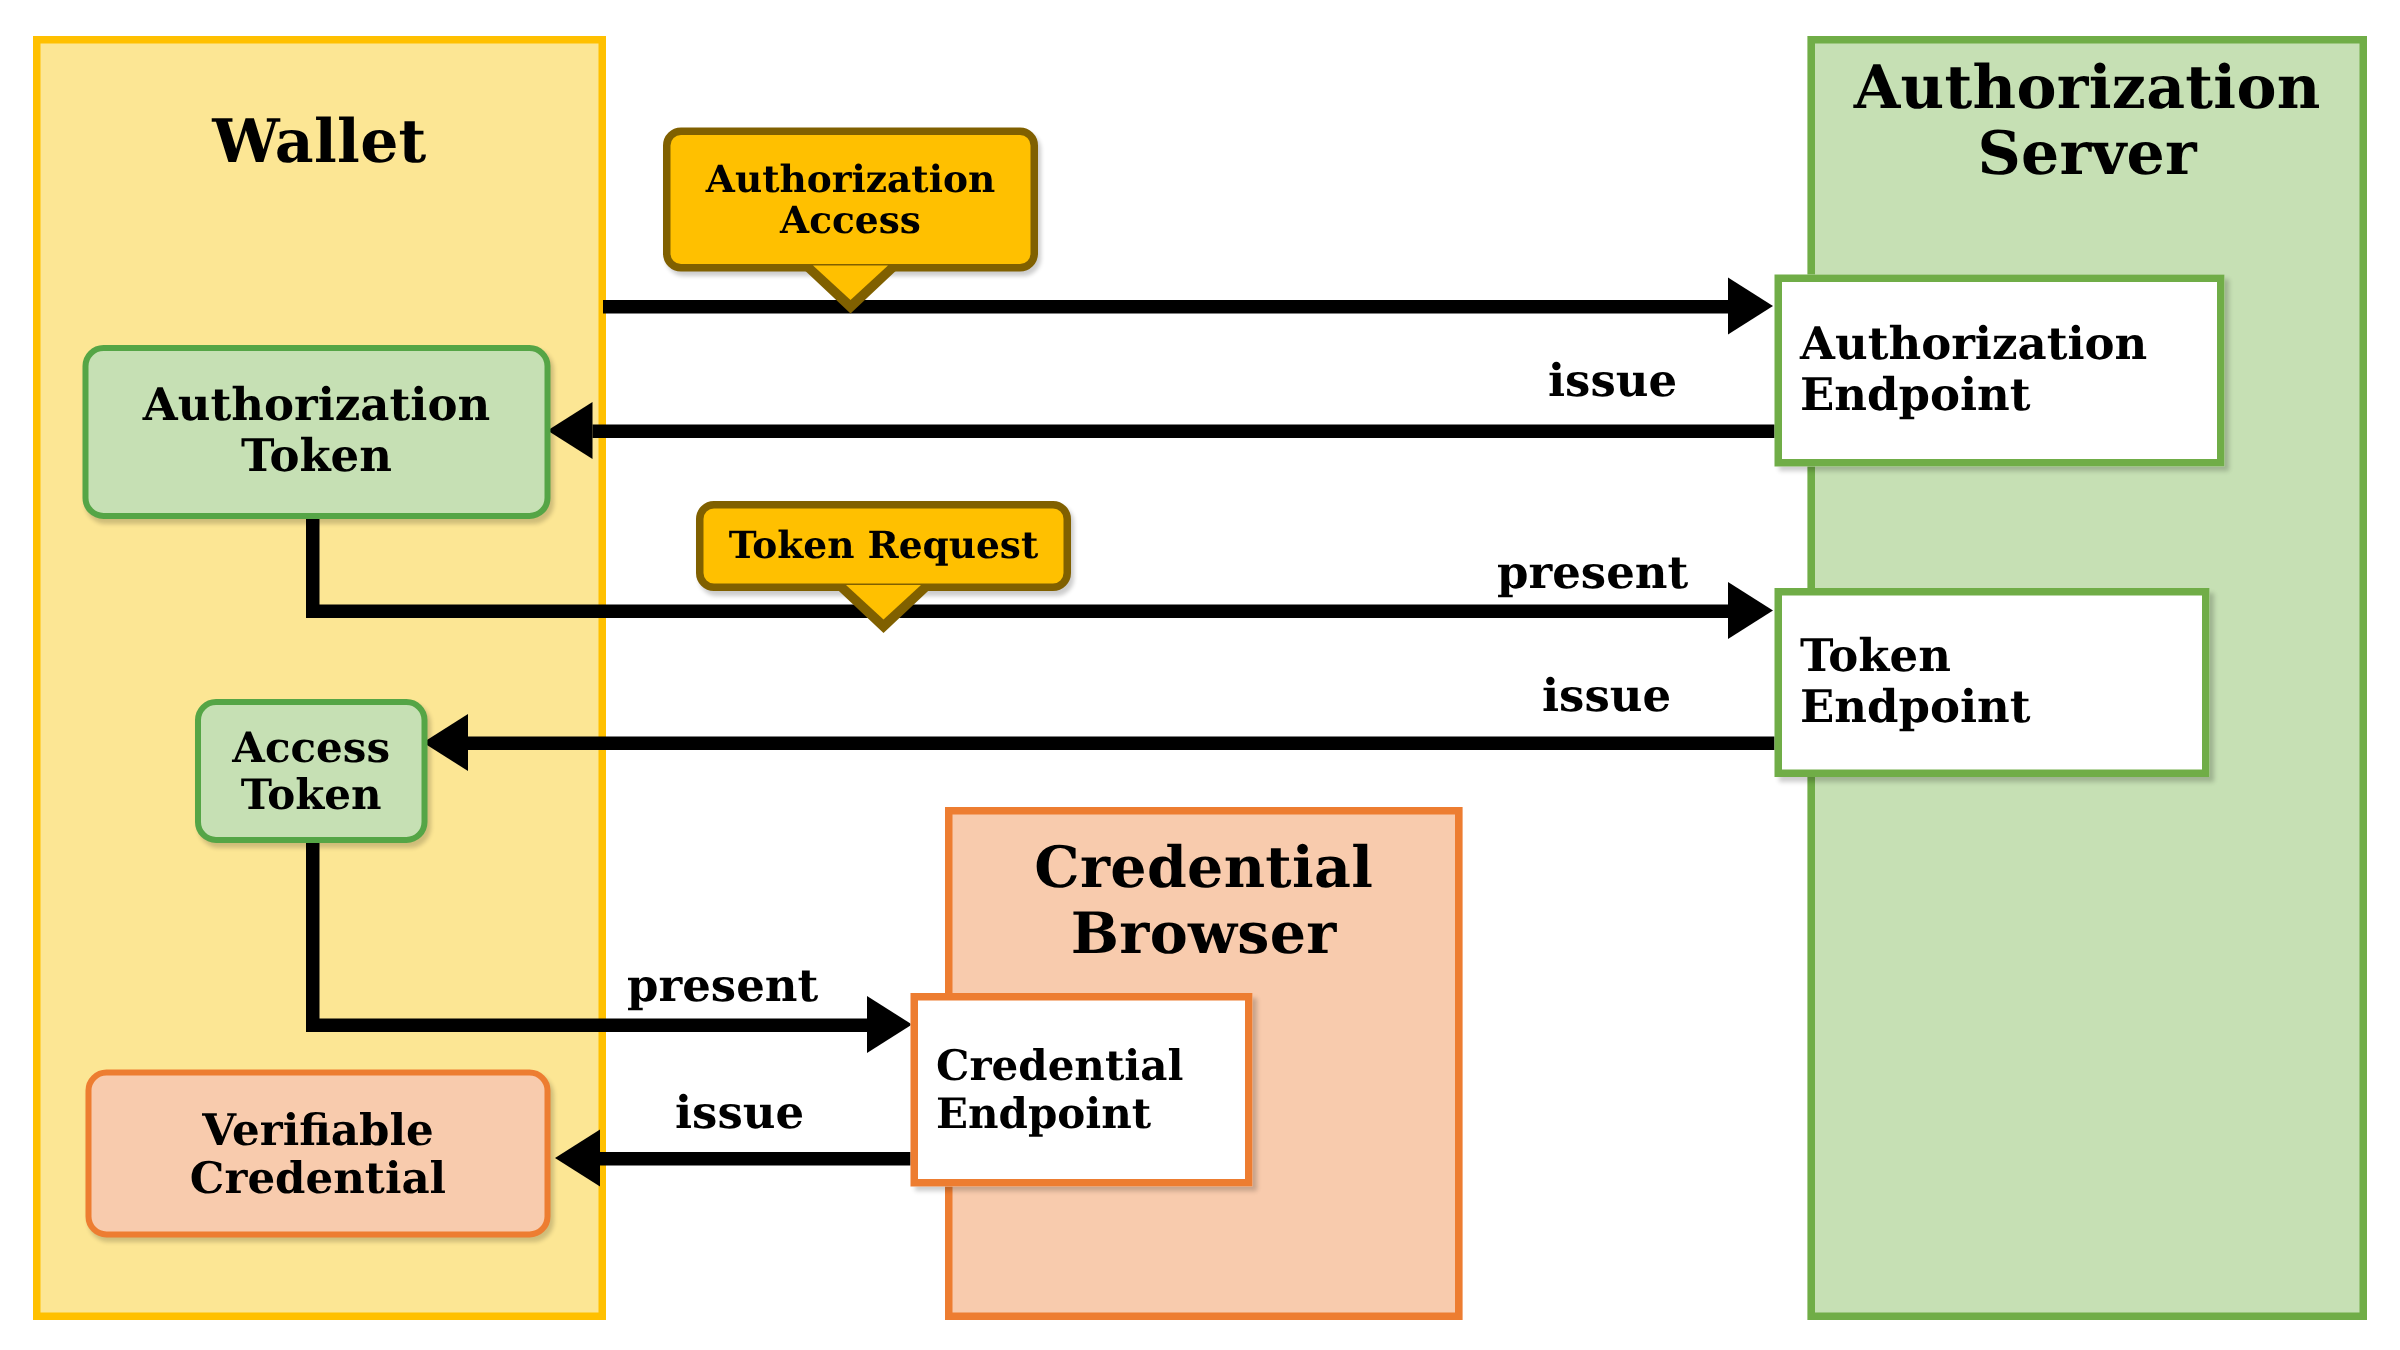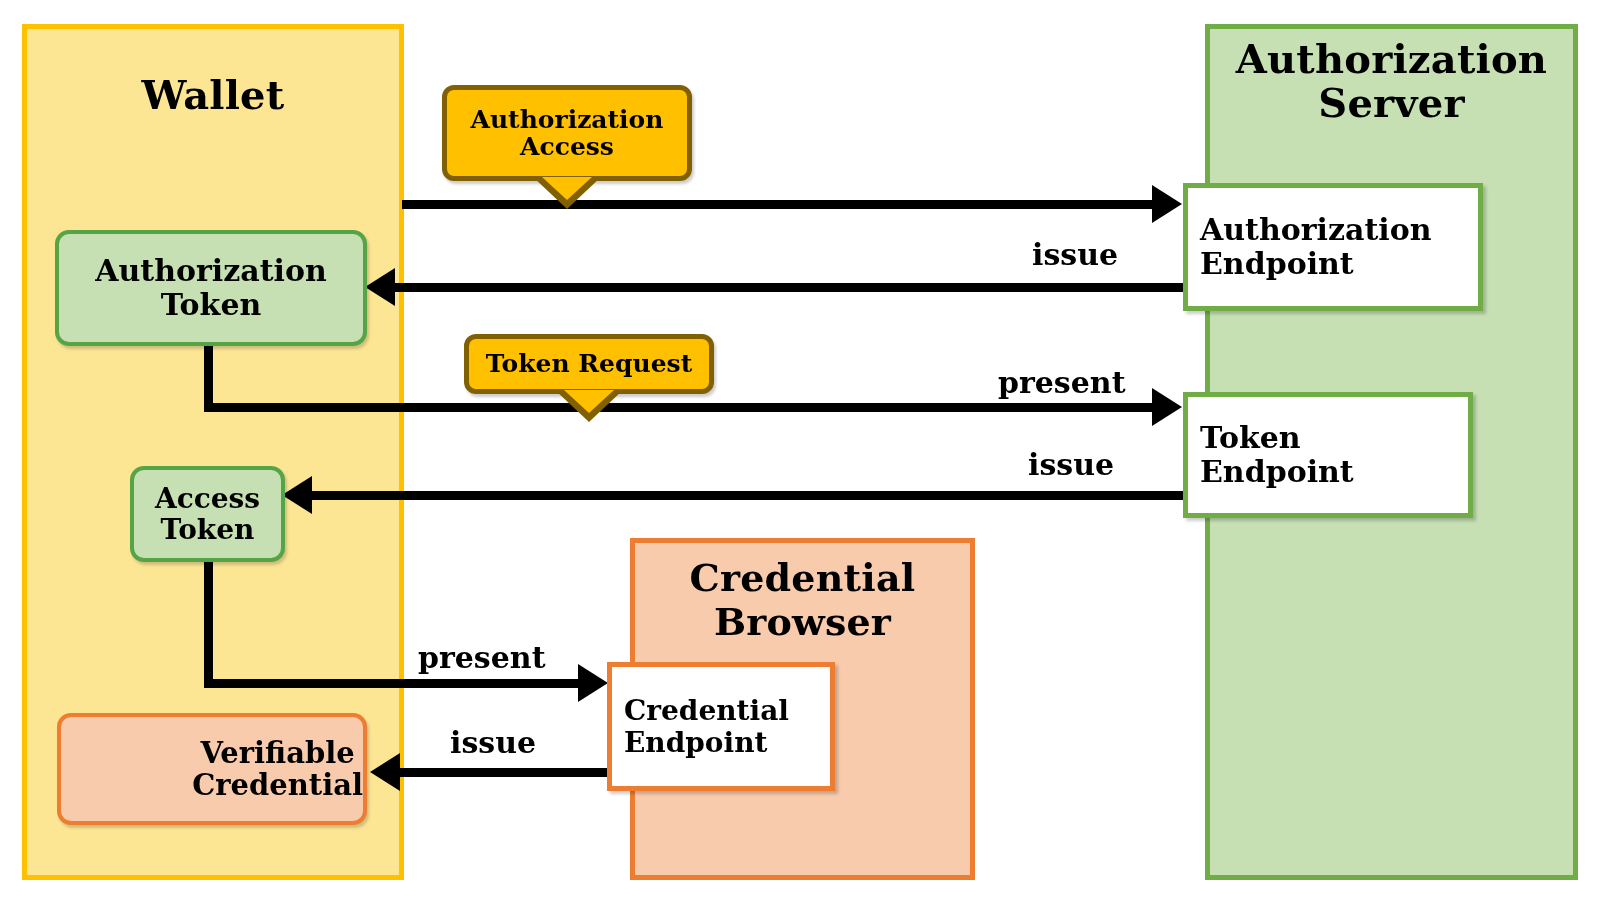--- a/index.html
+++ b/index.html
@@ -19,21 +19,21 @@
      background:#C6E0B4;border:5px solid #70AD47;}
   #issuer-panel{left:630px;top:538px;width:345px;height:342px;
      background:#F8CBAD;border:5px solid #ED7D31;}
 
   
   .chip{position:absolute;box-sizing:border-box;border-radius:14px;
         display:flex;align-items:center;justify-content:center;text-align:center;
         font-weight:bold;color:#000;line-height:1.12;
         box-shadow:2px 3px 3px rgba(0,0,0,.18);}
   .chip-green{background:#C6E0B4;border:4px solid #55A546;}
-  .chip-orange{background:#F8CBAD;border:4px solid #ED7D31;justify-content:flex-end;}
+  .chip-orange{background:#F8CBAD;border:4px solid #ED7D31;}
 
   #auth-code-chip{left:55px;top:230px;width:312px;height:116px;font-size:30px;}
   #access-token-chip{left:130px;top:466px;width:155px;height:96px;font-size:28px;}
   #verifiable-credential-chip{left:57px;top:713px;width:310px;height:112px;font-size:29px;}
 
   
   .endpoint{position:absolute;box-sizing:border-box;background:#ffffff;
             display:flex;align-items:center;text-align:left;
             font-weight:bold;color:#000;line-height:1.14;padding-left:12px;
             box-shadow:3px 3px 3px rgba(0,0,0,.2);}

